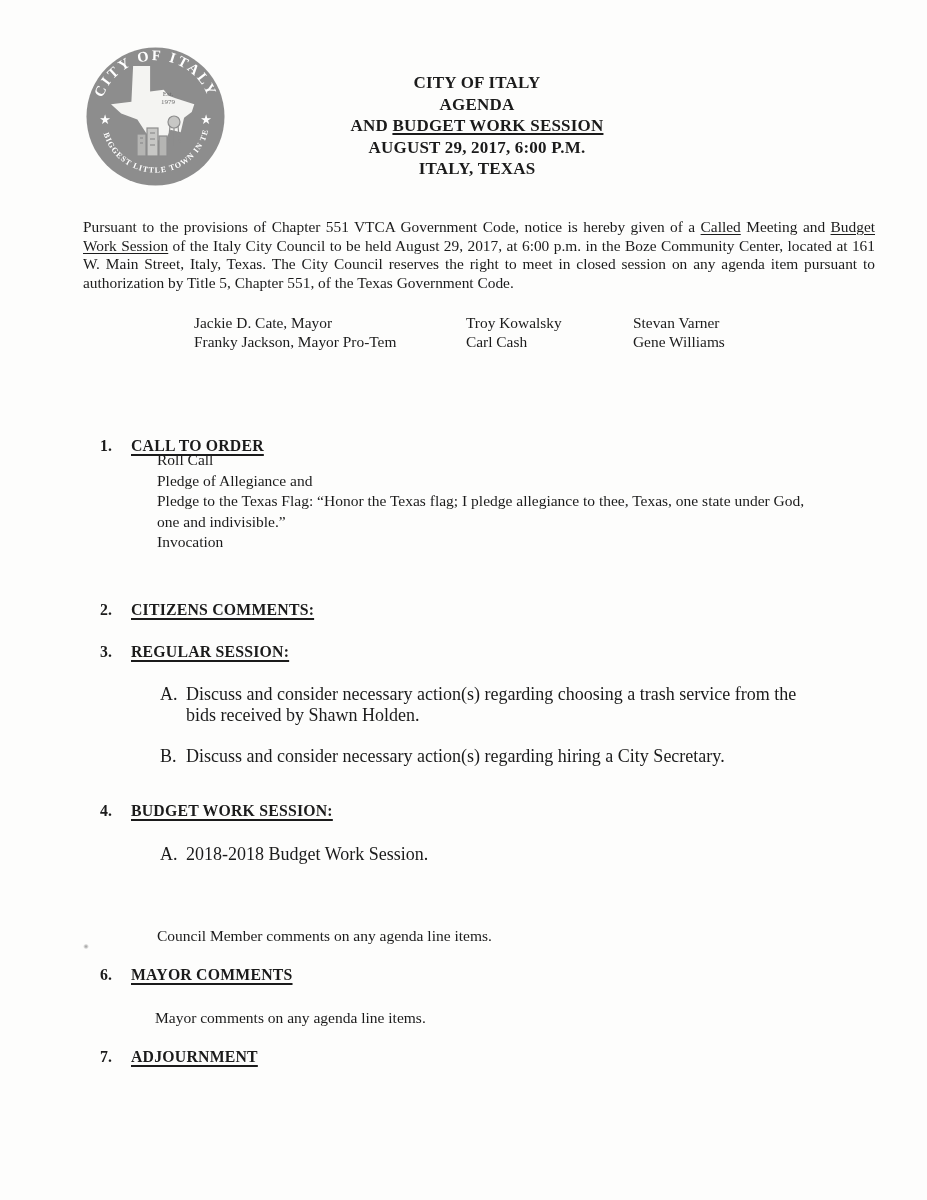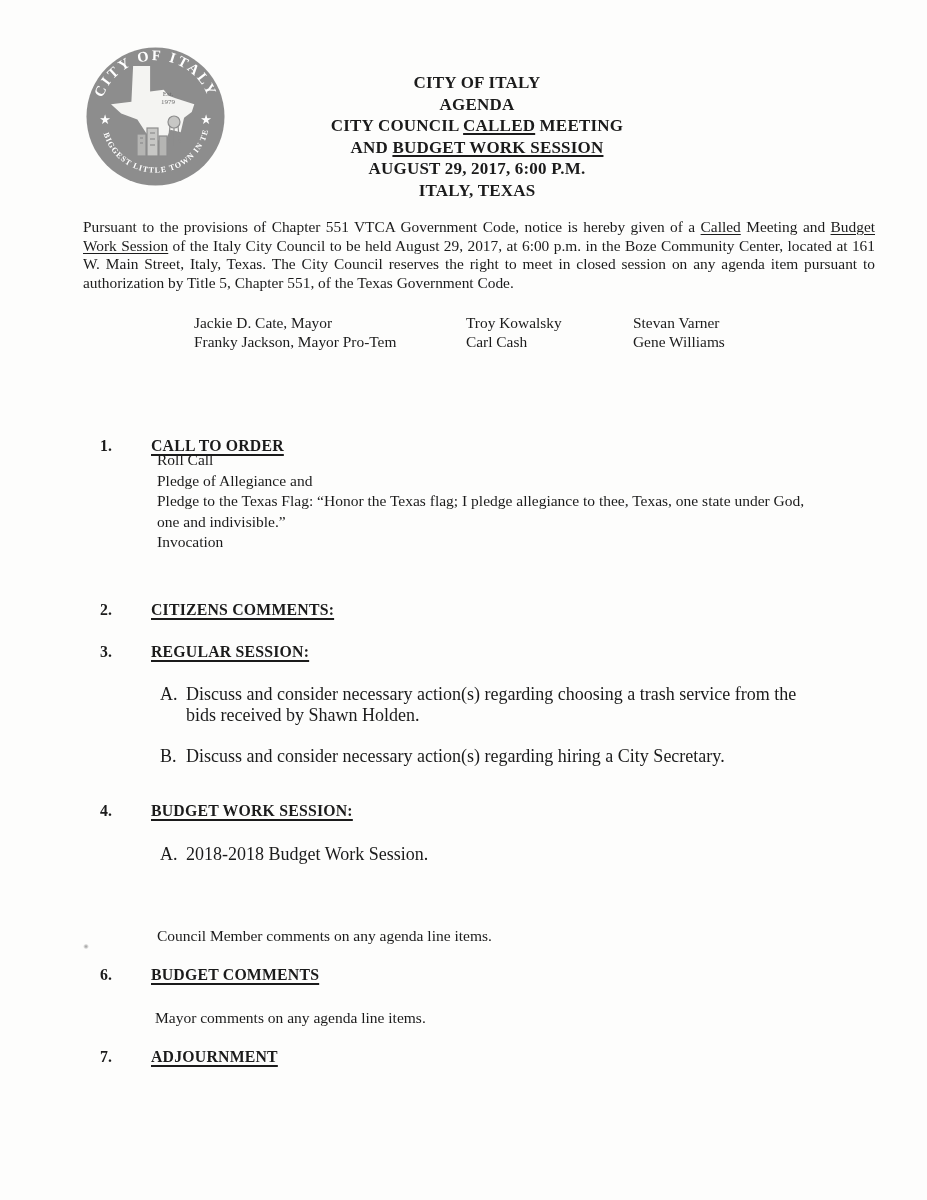--- a/index.html
+++ b/index.html
@@ -33,21 +33,20 @@
   .officials .col div{height:18.7px;}
   
   .item-head{
     position:absolute;left:100px;width:740px;
     font-weight:bold;font-size:15.8px;white-space:nowrap;
   }
   .item-head .num{display:inline-block;width:31px;font-weight:bold;}
   .item-head .head{
     text-decoration:underline;text-decoration-thickness:1.6px;text-underline-offset:3px;
     letter-spacing:.2px;
-    margin-left:20px;
   }
   .item-body{
     position:absolute;left:157px;width:665px;
     font-size:15.5px;line-height:20.5px;
   }
   .sub-item{
     position:absolute;left:160px;width:648px;
     font-size:18px;line-height:21px;
     padding-left:26px;text-indent:-26px;
   }
@@ -109,21 +108,20 @@
       <textPath href="#topArc" startOffset="50%" text-anchor="middle">CITY OF ITALY</textPath>
     </text>
     <text font-size="8" font-weight="bold" fill="#ffffff" letter-spacing="1" font-family="Liberation Serif, serif">
       <textPath href="#botArc" startOffset="50%" text-anchor="middle">THE BIGGEST LITTLE TOWN IN TEXAS</textPath>
     </text>
   </svg>
 
   <div class="title-block">
     <div>CITY OF ITALY</div>
     <div>AGENDA</div>
-    <div><span>CITY COUNCIL </span><span class="u">CALLED</span><span> MEETING</span></div>
     <div><span>AND </span><span class="u">BUDGET WORK SESSION</span></div>
     <div>AUGUST 29, 2017, 6:00 P.M.</div>
     <div>ITALY, TEXAS</div>
   </div>
 
   <div class="notice"><span>Pursuant to the provisions of Chapter 551 VTCA Government Code, notice is hereby given of a </span><span class="u">Called</span><span> Meeting and </span><span class="u">Budget Work Session</span><span>  of the Italy City Council to be held August 29, 2017, at 6:00 p.m. in the Boze Community Center, located at 161 W. Main Street, Italy, Texas.  The City Council reserves the right to meet in closed session on any agenda item pursuant to authorization by Title 5, Chapter 551, of the Texas Government Code.</span></div>
 
   <div class="officials">
     <div class="col col-1">
       <div>Jackie D. Cate, Mayor</div>
@@ -166,21 +164,21 @@
   <div class="item-head" id="h4">
     <span class="num">4.</span><span class="head">BUDGET WORK SESSION:</span>
   </div>
   <div class="sub-item" id="sub4a">
     <span class="letter">A.</span><span class="sub-text">2018-2018 Budget Work Session.</span>
   </div>
 
   <div class="plain-line" id="body5">Council Member comments on any agenda line items.</div>
 
   <div class="item-head" id="h6">
-    <span class="num">6.</span><span class="head">BUDGET COMMENTS</span>
+    <span class="num">6.</span><span class="head">MAYOR COMMENTS</span>
   </div>
   <div class="plain-line" id="body6">Mayor comments on any agenda line items.</div>
 
   <div class="item-head" id="h7">
     <span class="num">7.</span><span class="head">ADJOURNMENT</span>
   </div>
 
   <div class="artifact"></div>
 </div>
 

